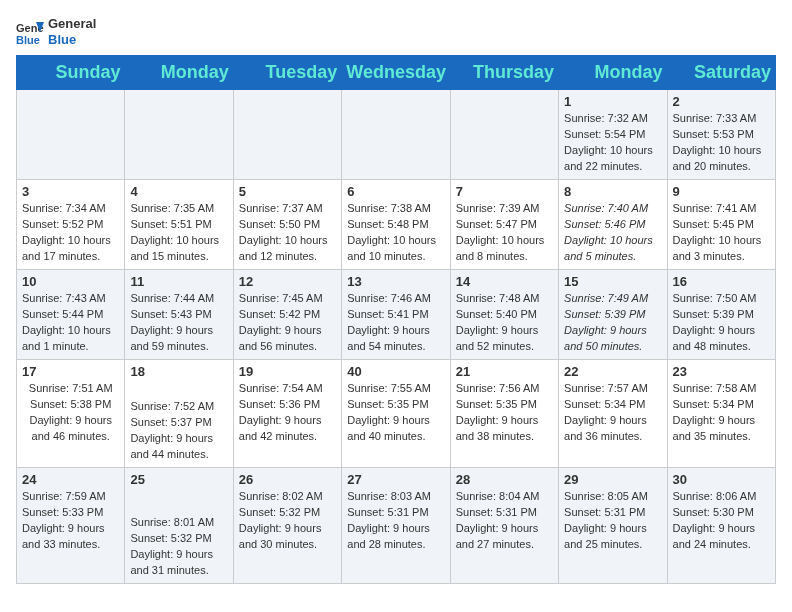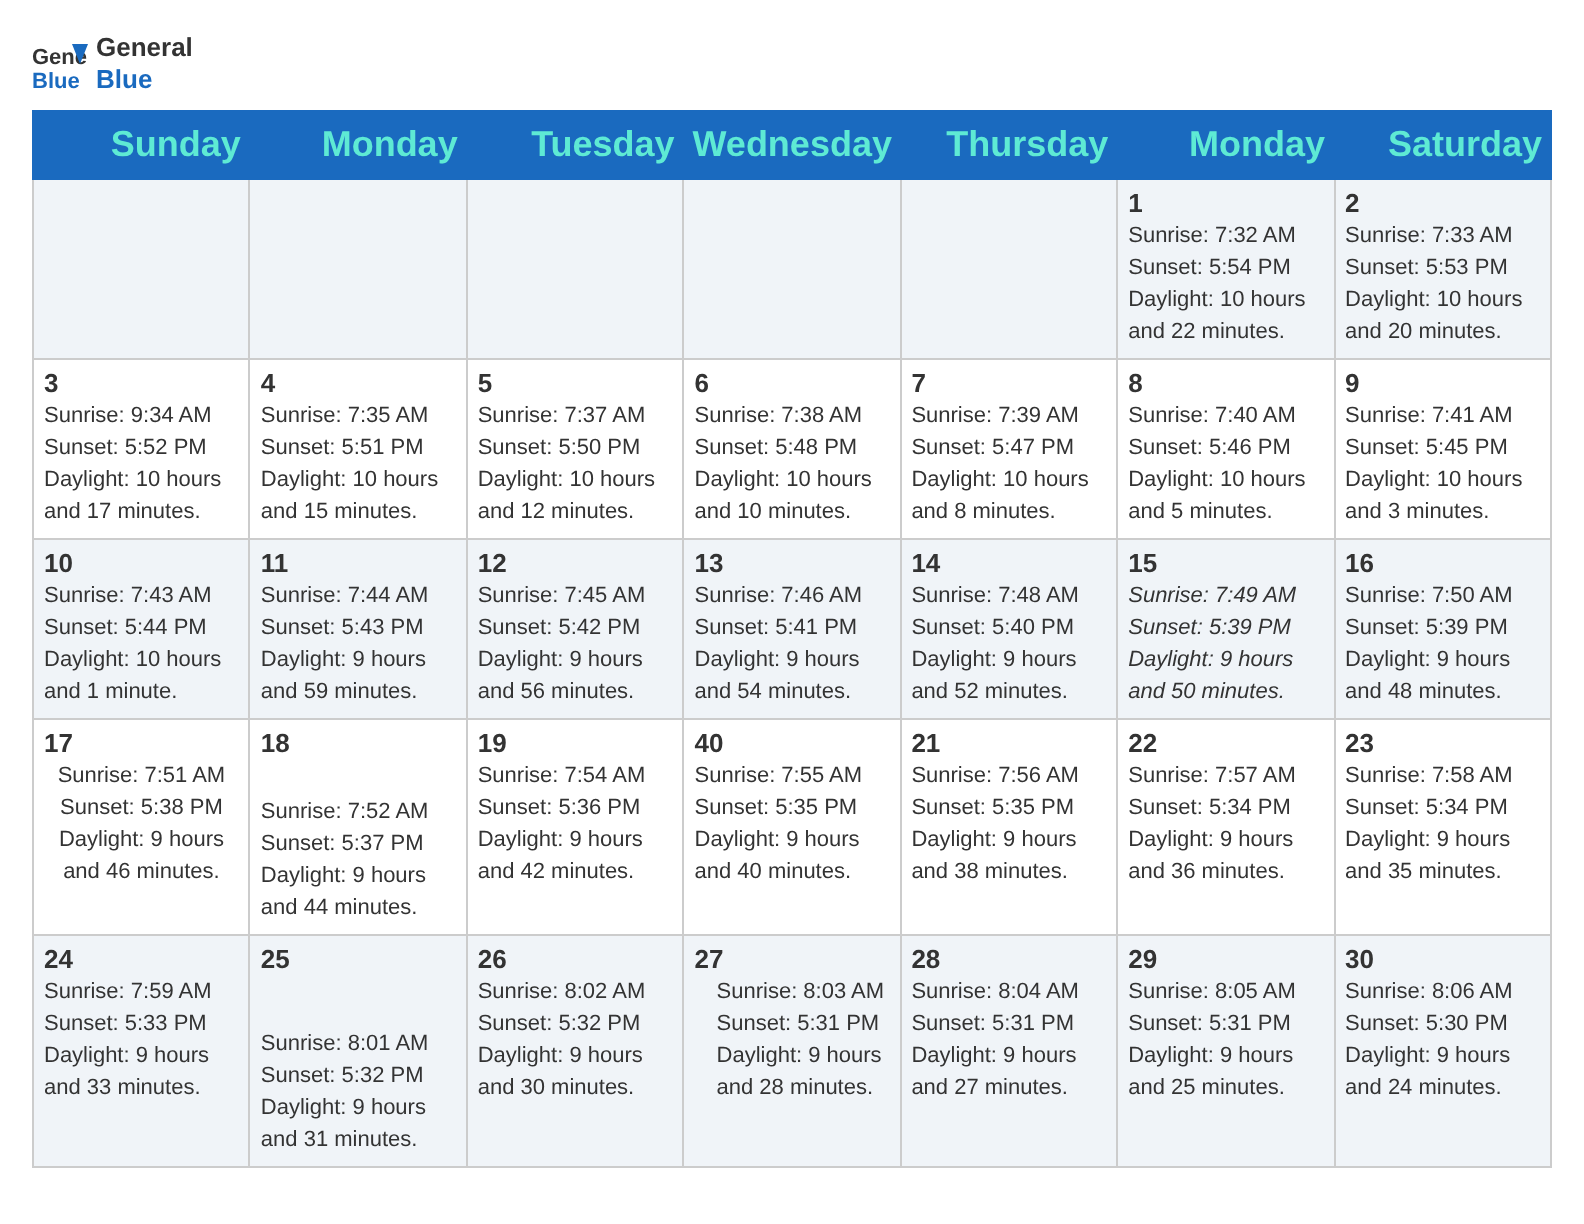--- a/index.html
+++ b/index.html
@@ -135,21 +135,21 @@
         <td>
           <span class="day-num">2</span>
           <div class="day-info" style="white-space: pre-line;">Sunrise: 7:33 AM
 Sunset: 5:53 PM
 Daylight: 10 hours and 20 minutes.</div>
         </td>
       </tr>
       <tr>
         <td>
           <span class="day-num">3</span>
-          <div class="day-info" style="white-space: pre-line;">Sunrise: 9:34 AM
+          <div class="day-info" style="white-space: pre-line;">Sunrise: 7:34 AM
 Sunset: 5:52 PM
 Daylight: 10 hours and 17 minutes.</div>
         </td>
         <td>
           <span class="day-num">4</span>
           <div class="day-info" style="white-space: pre-line;">Sunrise: 7:35 AM
 Sunset: 5:51 PM
 Daylight: 10 hours and 15 minutes.</div>
         </td>
         <td>
@@ -165,21 +165,21 @@
 Daylight: 10 hours and 10 minutes.</div>
         </td>
         <td>
           <span class="day-num">7</span>
           <div class="day-info" style="white-space: pre-line;">Sunrise: 7:39 AM
 Sunset: 5:47 PM
 Daylight: 10 hours and 8 minutes.</div>
         </td>
         <td>
           <span class="day-num">8</span>
-          <div class="day-info" style="white-space: pre-line;">Sunrise: 7:40 AM
+          <div class="day-info" style="white-space: pre-line; font-style: italic;">Sunrise: 7:40 AM
 Sunset: 5:46 PM
 Daylight: 10 hours and 5 minutes.</div>
         </td>
         <td>
           <span class="day-num">9</span>
           <div class="day-info" style="white-space: pre-line;">Sunrise: 7:41 AM
 Sunset: 5:45 PM
 Daylight: 10 hours and 3 minutes.</div>
         </td>
       </tr>
@@ -285,21 +285,21 @@
 Daylight: 9 hours and 31 minutes.</div>
         </td>
         <td>
           <span class="day-num">26</span>
           <div class="day-info" style="white-space: pre-line;">Sunrise: 8:02 AM
 Sunset: 5:32 PM
 Daylight: 9 hours and 30 minutes.</div>
         </td>
         <td>
           <span class="day-num">27</span>
-          <div class="day-info" style="white-space: pre-line; margin-left: 11px;">Sunrise: 8:03 AM
+          <div class="day-info" style="white-space: pre-line;">Sunrise: 8:03 AM
 Sunset: 5:31 PM
 Daylight: 9 hours and 28 minutes.</div>
         </td>
         <td>
           <span class="day-num">28</span>
           <div class="day-info" style="white-space: pre-line;">Sunrise: 8:04 AM
 Sunset: 5:31 PM
 Daylight: 9 hours and 27 minutes.</div>
         </td>
         <td>

